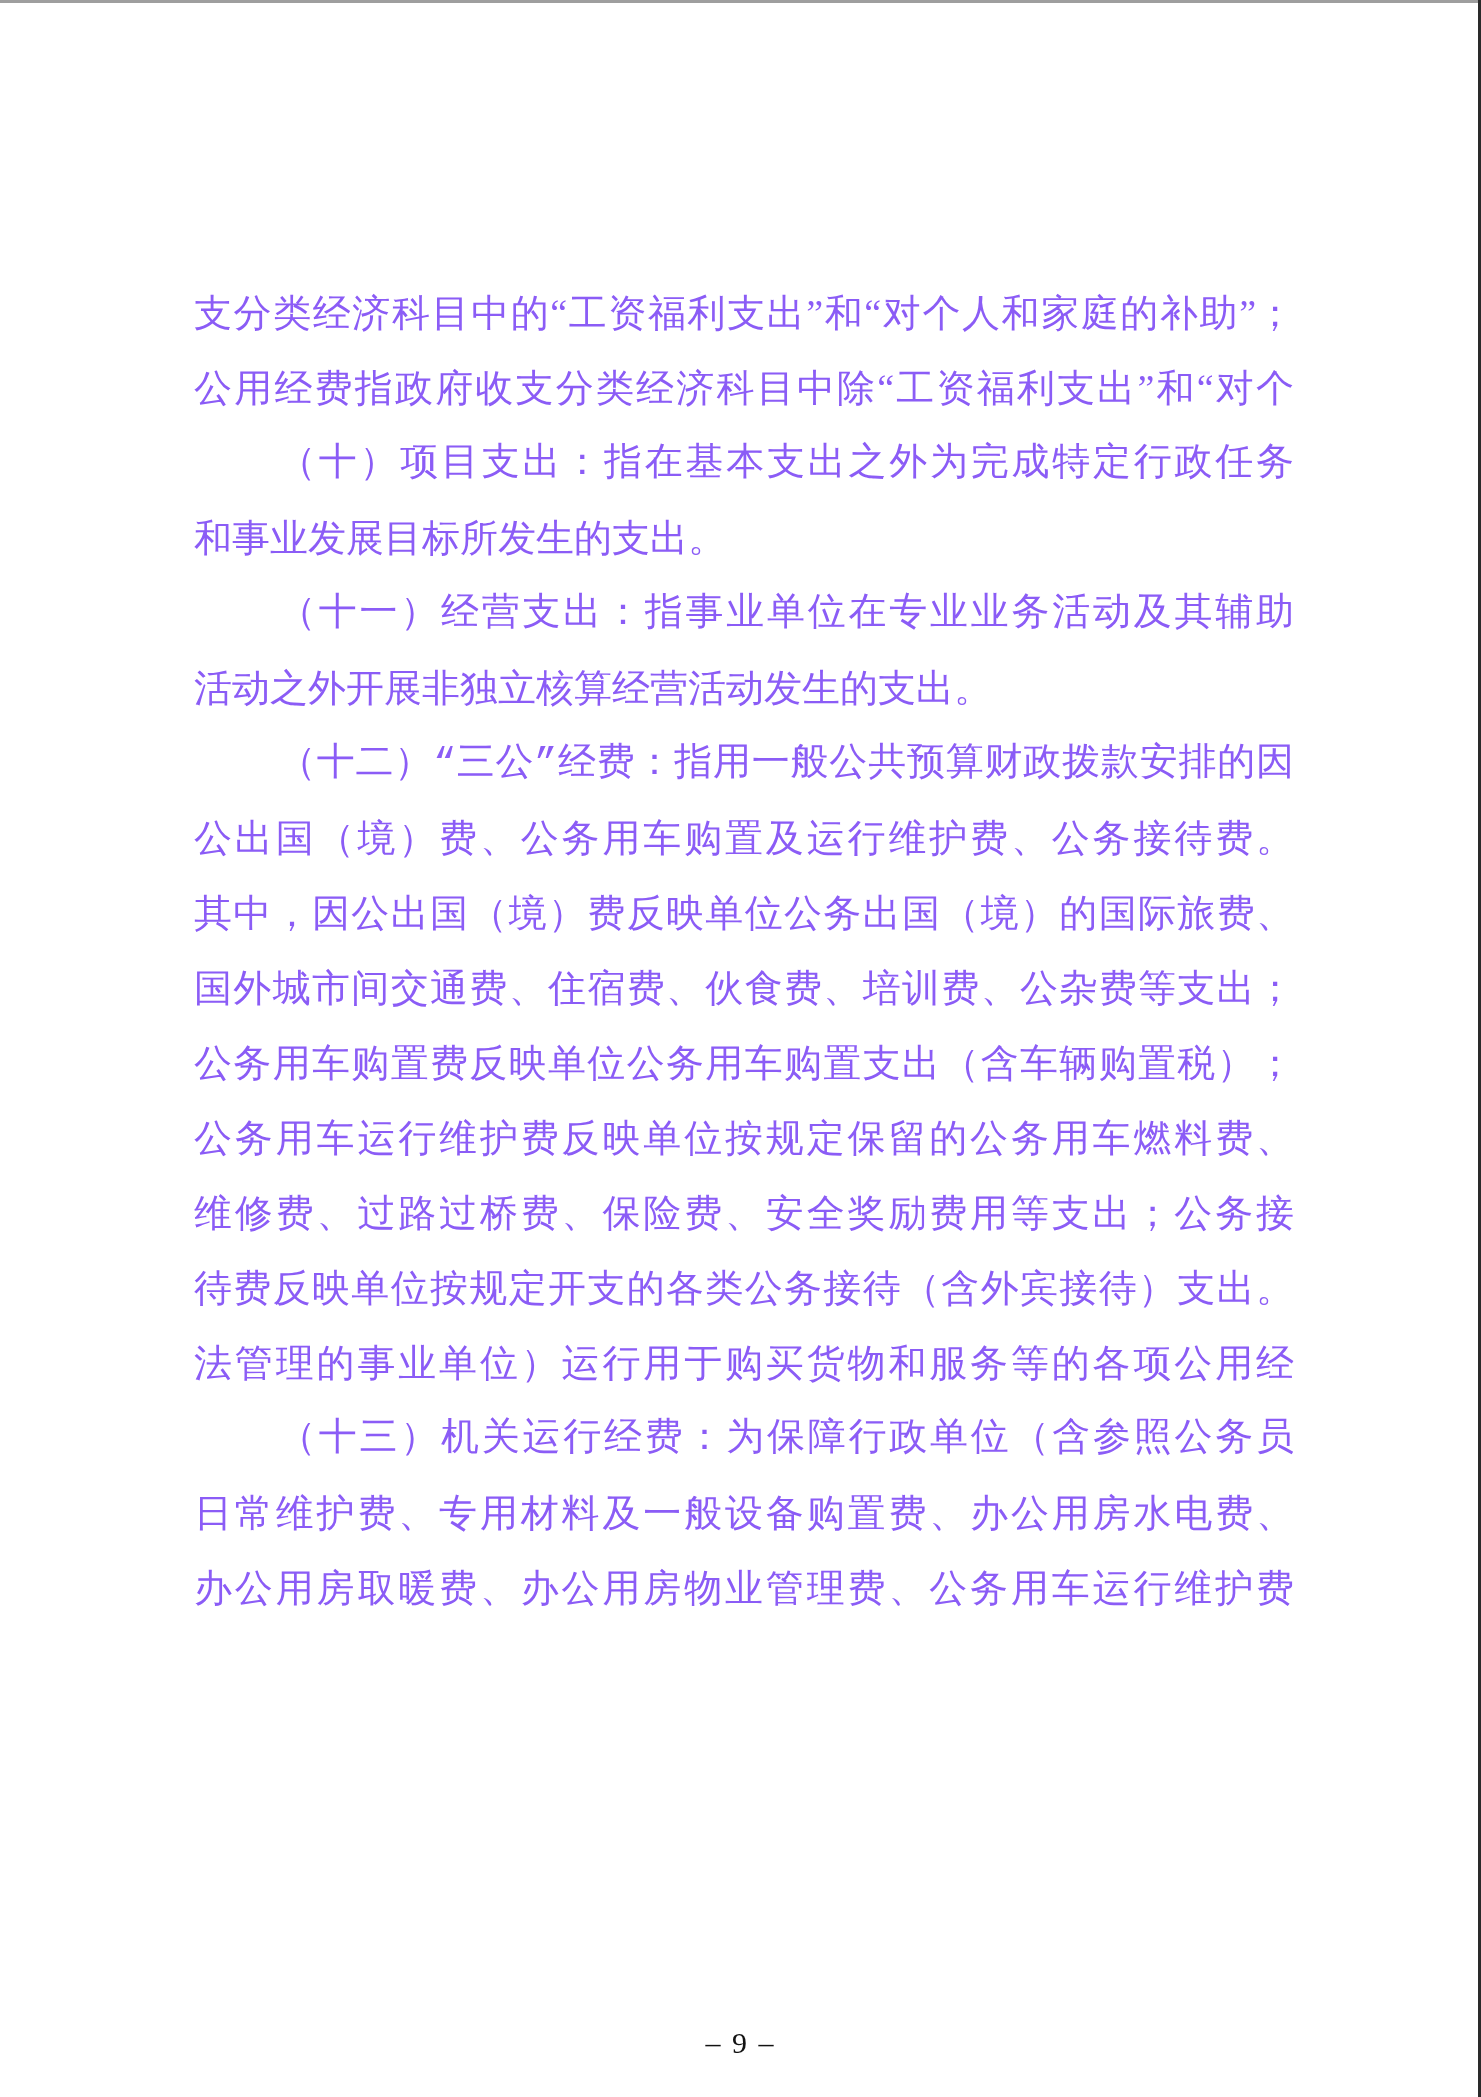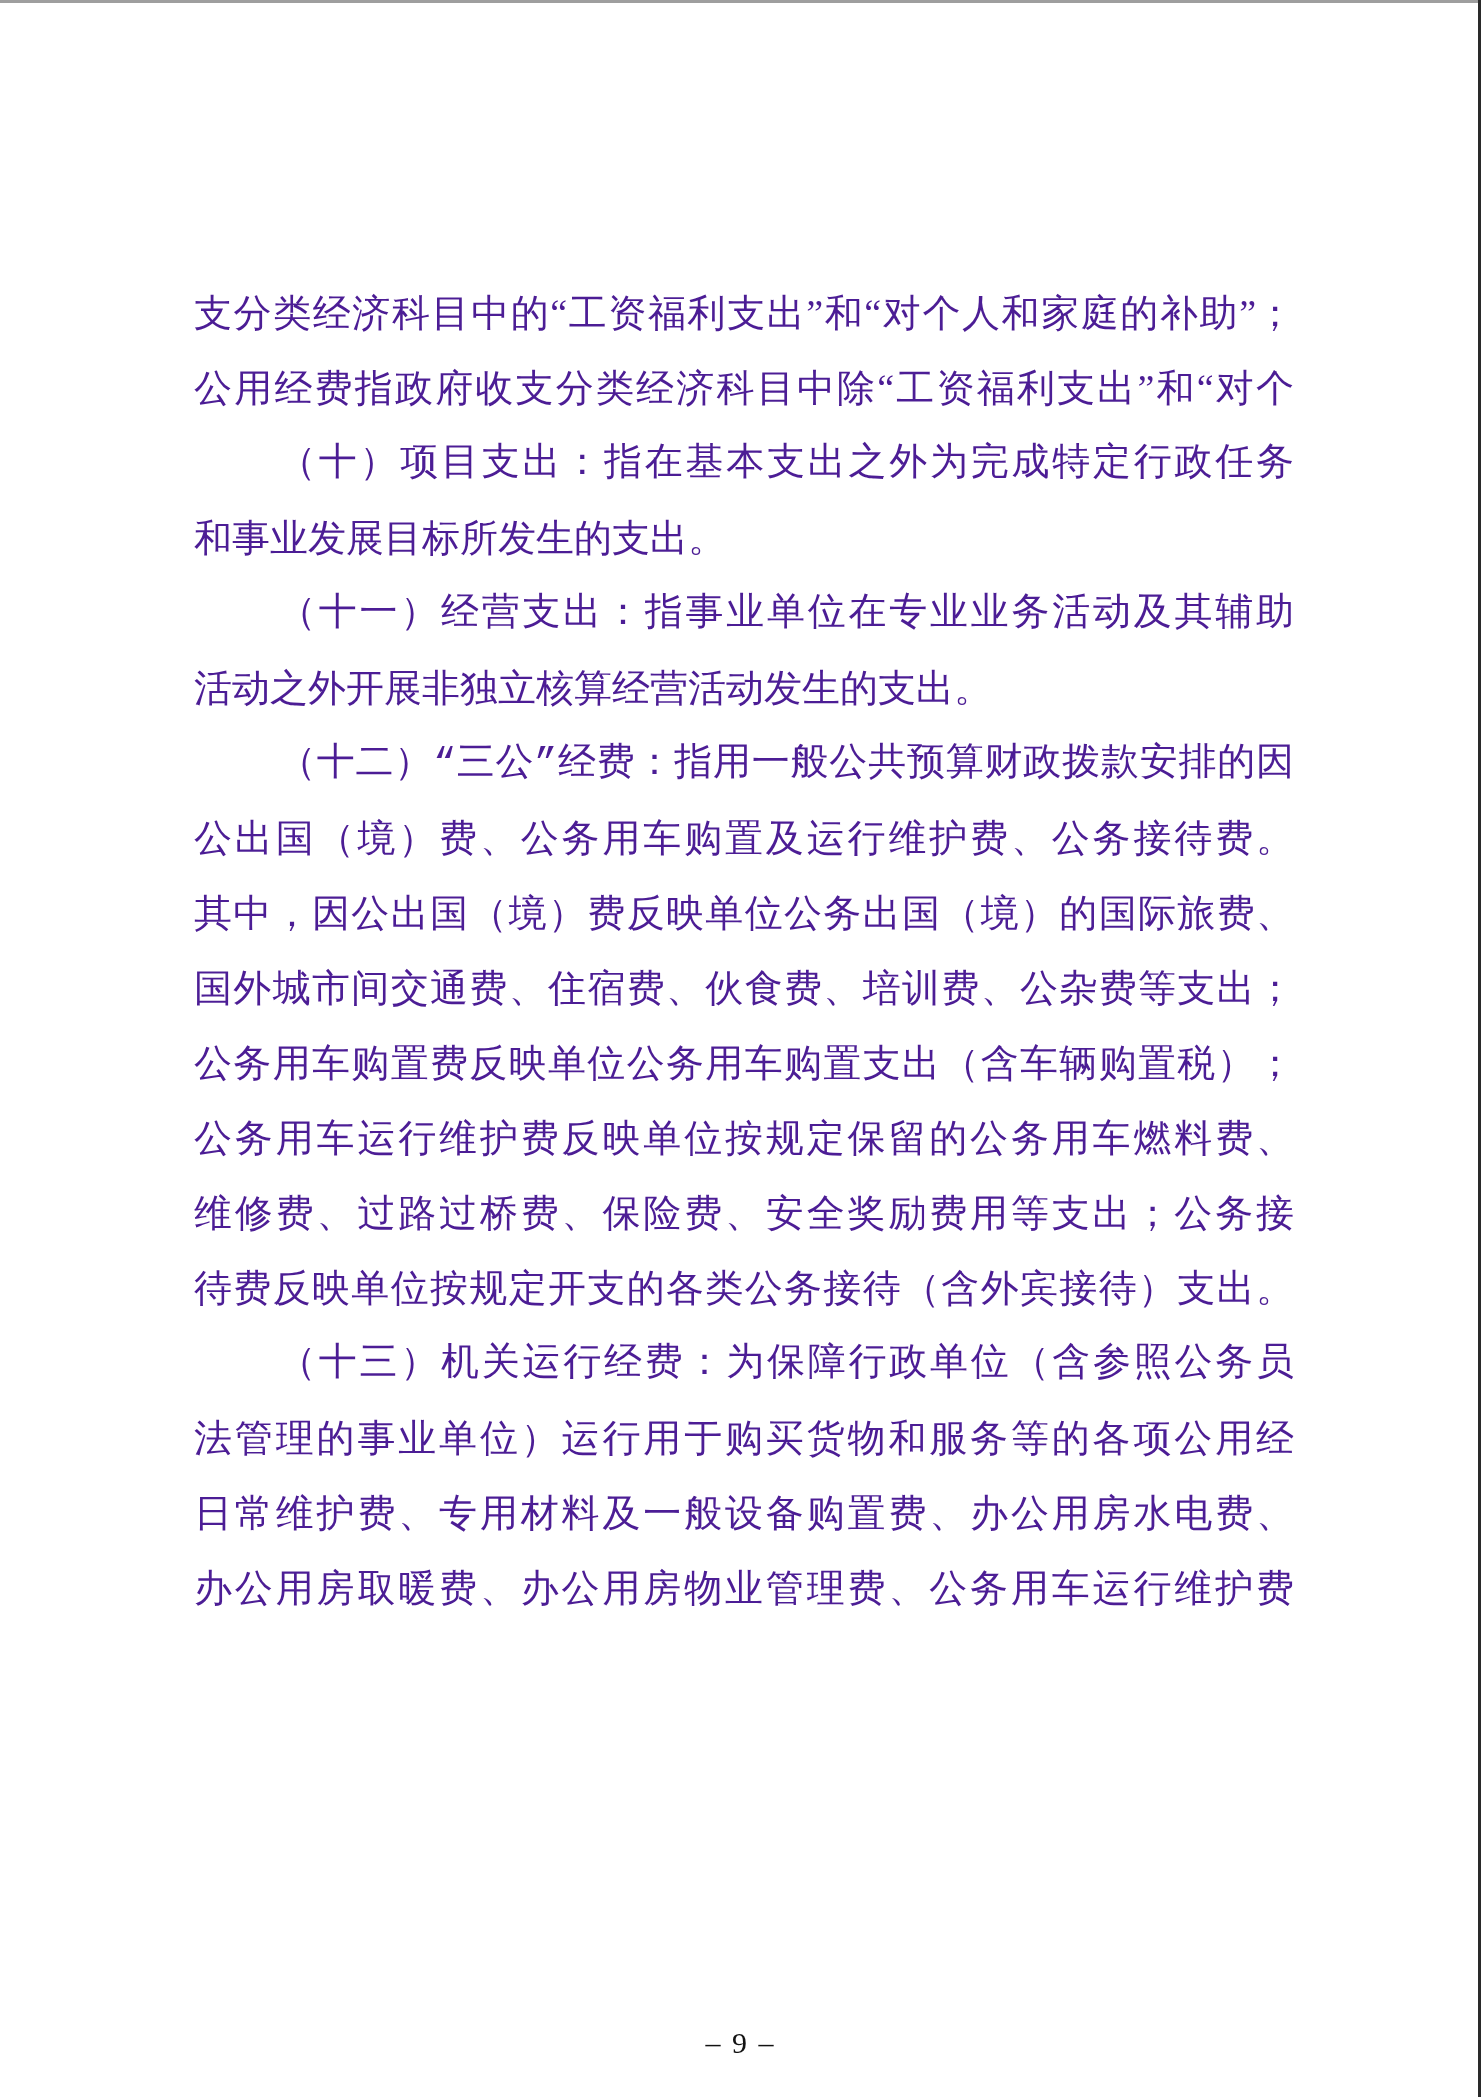--- a/index.html
+++ b/index.html
@@ -35,21 +35,21 @@
     .text-block {
       position: absolute;
       left: 194px;
       top: 276px;
       width: 1100px;
     }
     .line {
       height: 75px;
       line-height: 75px;
       font-size: 38px;
-      color: #4c1d95;
+      color: #8b5cf6;
       text-align: left;
       white-space: normal;
       overflow: visible;
     }
     
     .line.fill {
       text-align: justify;
       text-align-last: justify;
       text-justify: inter-character;
     }
@@ -86,20 +86,20 @@
       <div class="line indent fill">（十一）经营支出：指事业单位在专业业务活动及其辅助</div>
       <div class="line">活动之外开展非独立核算经营活动发生的支出。</div>
       <div class="line indent fill">（十二）“三公”经费：指用一般公共预算财政拨款安排的因</div>
       <div class="line fill">公出国（境）费、公务用车购置及运行维护费、公务接待费。</div>
       <div class="line fill">其中，因公出国（境）费反映单位公务出国（境）的国际旅费、</div>
       <div class="line fill">国外城市间交通费、住宿费、伙食费、培训费、公杂费等支出；</div>
       <div class="line fill">公务用车购置费反映单位公务用车购置支出（含车辆购置税）；</div>
       <div class="line fill">公务用车运行维护费反映单位按规定保留的公务用车燃料费、</div>
       <div class="line fill">维修费、过路过桥费、保险费、安全奖励费用等支出；公务接</div>
       <div class="line fill">待费反映单位按规定开支的各类公务接待（含外宾接待）支出。</div>
+      <div class="line fill">法管理的事业单位）运行用于购买货物和服务等的各项公用经</div>
       <div class="line indent fill">（十三）机关运行经费：为保障行政单位（含参照公务员</div>
-      <div class="line fill">法管理的事业单位）运行用于购买货物和服务等的各项公用经</div>
       <div class="line fill">日常维护费、专用材料及一般设备购置费、办公用房水电费、</div>
       <div class="line fill">办公用房取暖费、办公用房物业管理费、公务用车运行维护费</div>
     </main>
 
   <footer class="page-number">– 9 –</footer>
 </div>
 
 </body></html>

